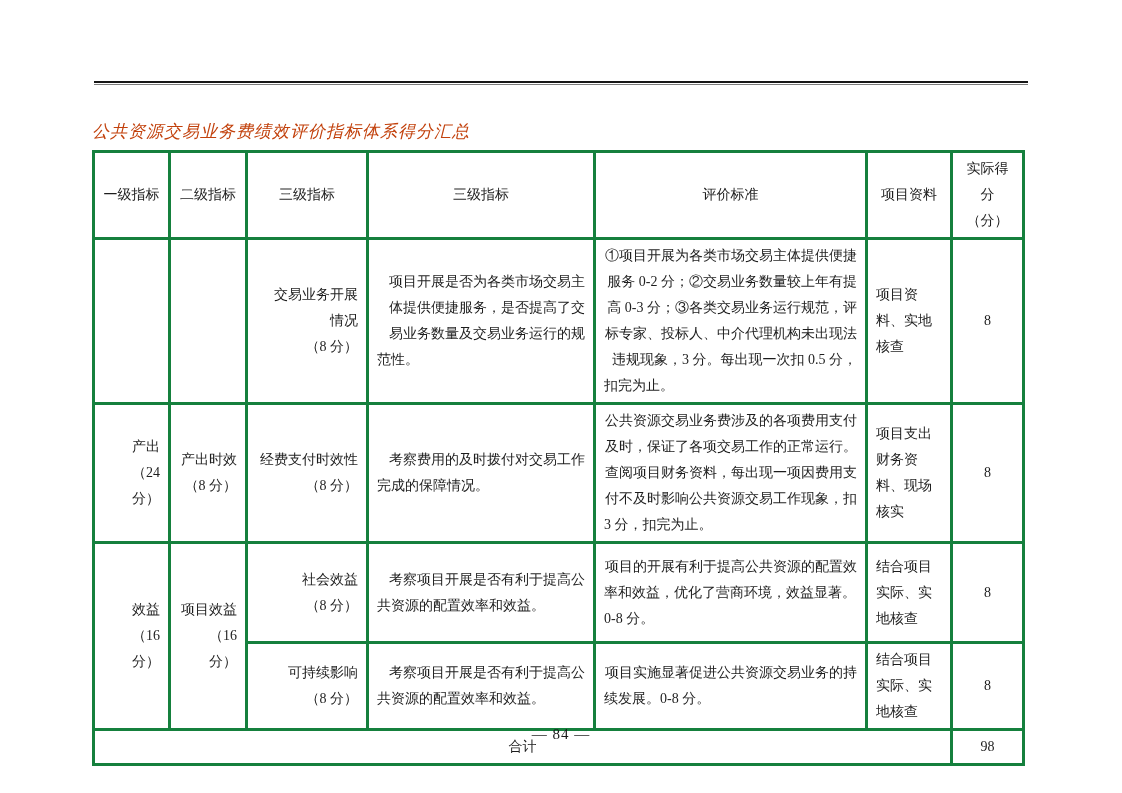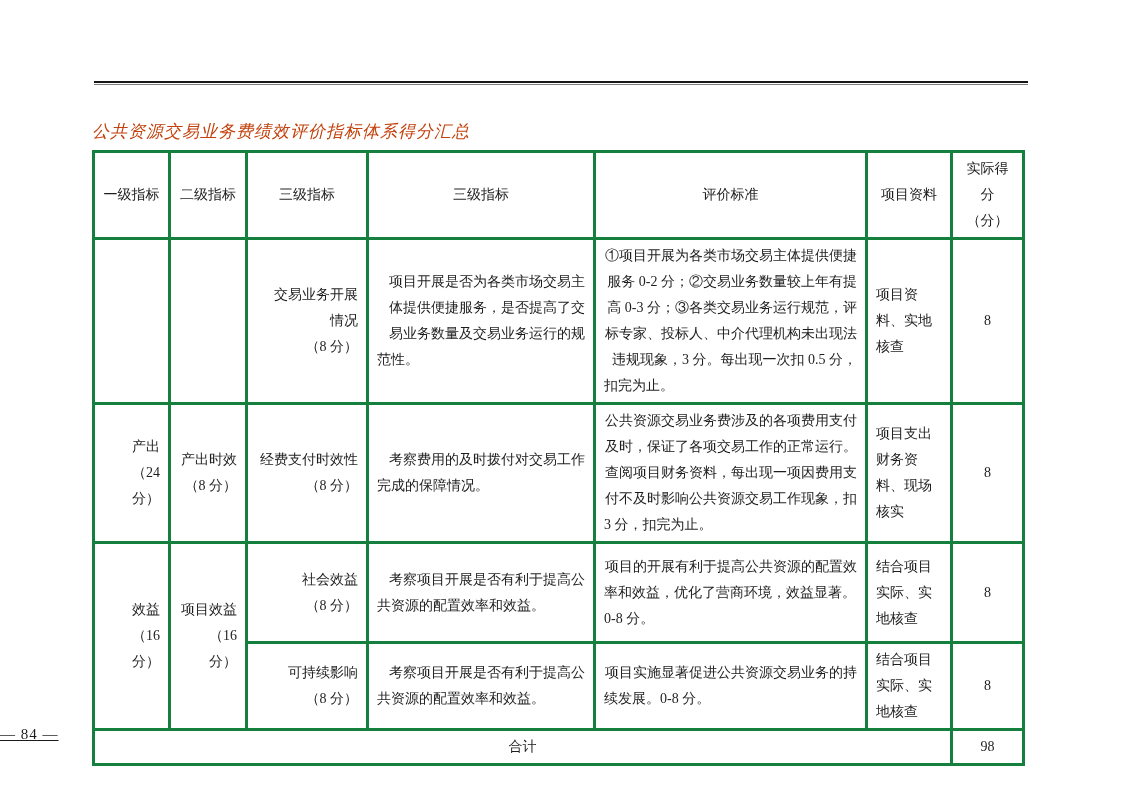--- a/index.html
+++ b/index.html
@@ -49,24 +49,24 @@
   tr.frow{height:33px;}
   .c{text-align:center;}
   .l{text-align:justify;text-align-last:left;}
   .pre{white-space:pre-line;text-align:right;}
   td.crit{line-height:23px;padding:4px 9px;}
   td.src{padding:3px 6px;text-align:left;line-height:26px;}
   td.expl{line-height:28px;}
   th.hd{text-align:center;line-height:24px;white-space:pre-line;}
   .page-number{
     position:absolute;left:0;top:726px;width:1122px;
+    text-align:center;
     font-size:15px;
     letter-spacing:1px;
     color:#1b1b1b;
-    text-decoration:underline;
   }
 </style>
 </head>
 <body>
 
 <div class="page">
 
   <div class="top-rule"></div>
 
   <div class="doc-title">公共资源交易业务费绩效评价指标体系得分汇总</div>

